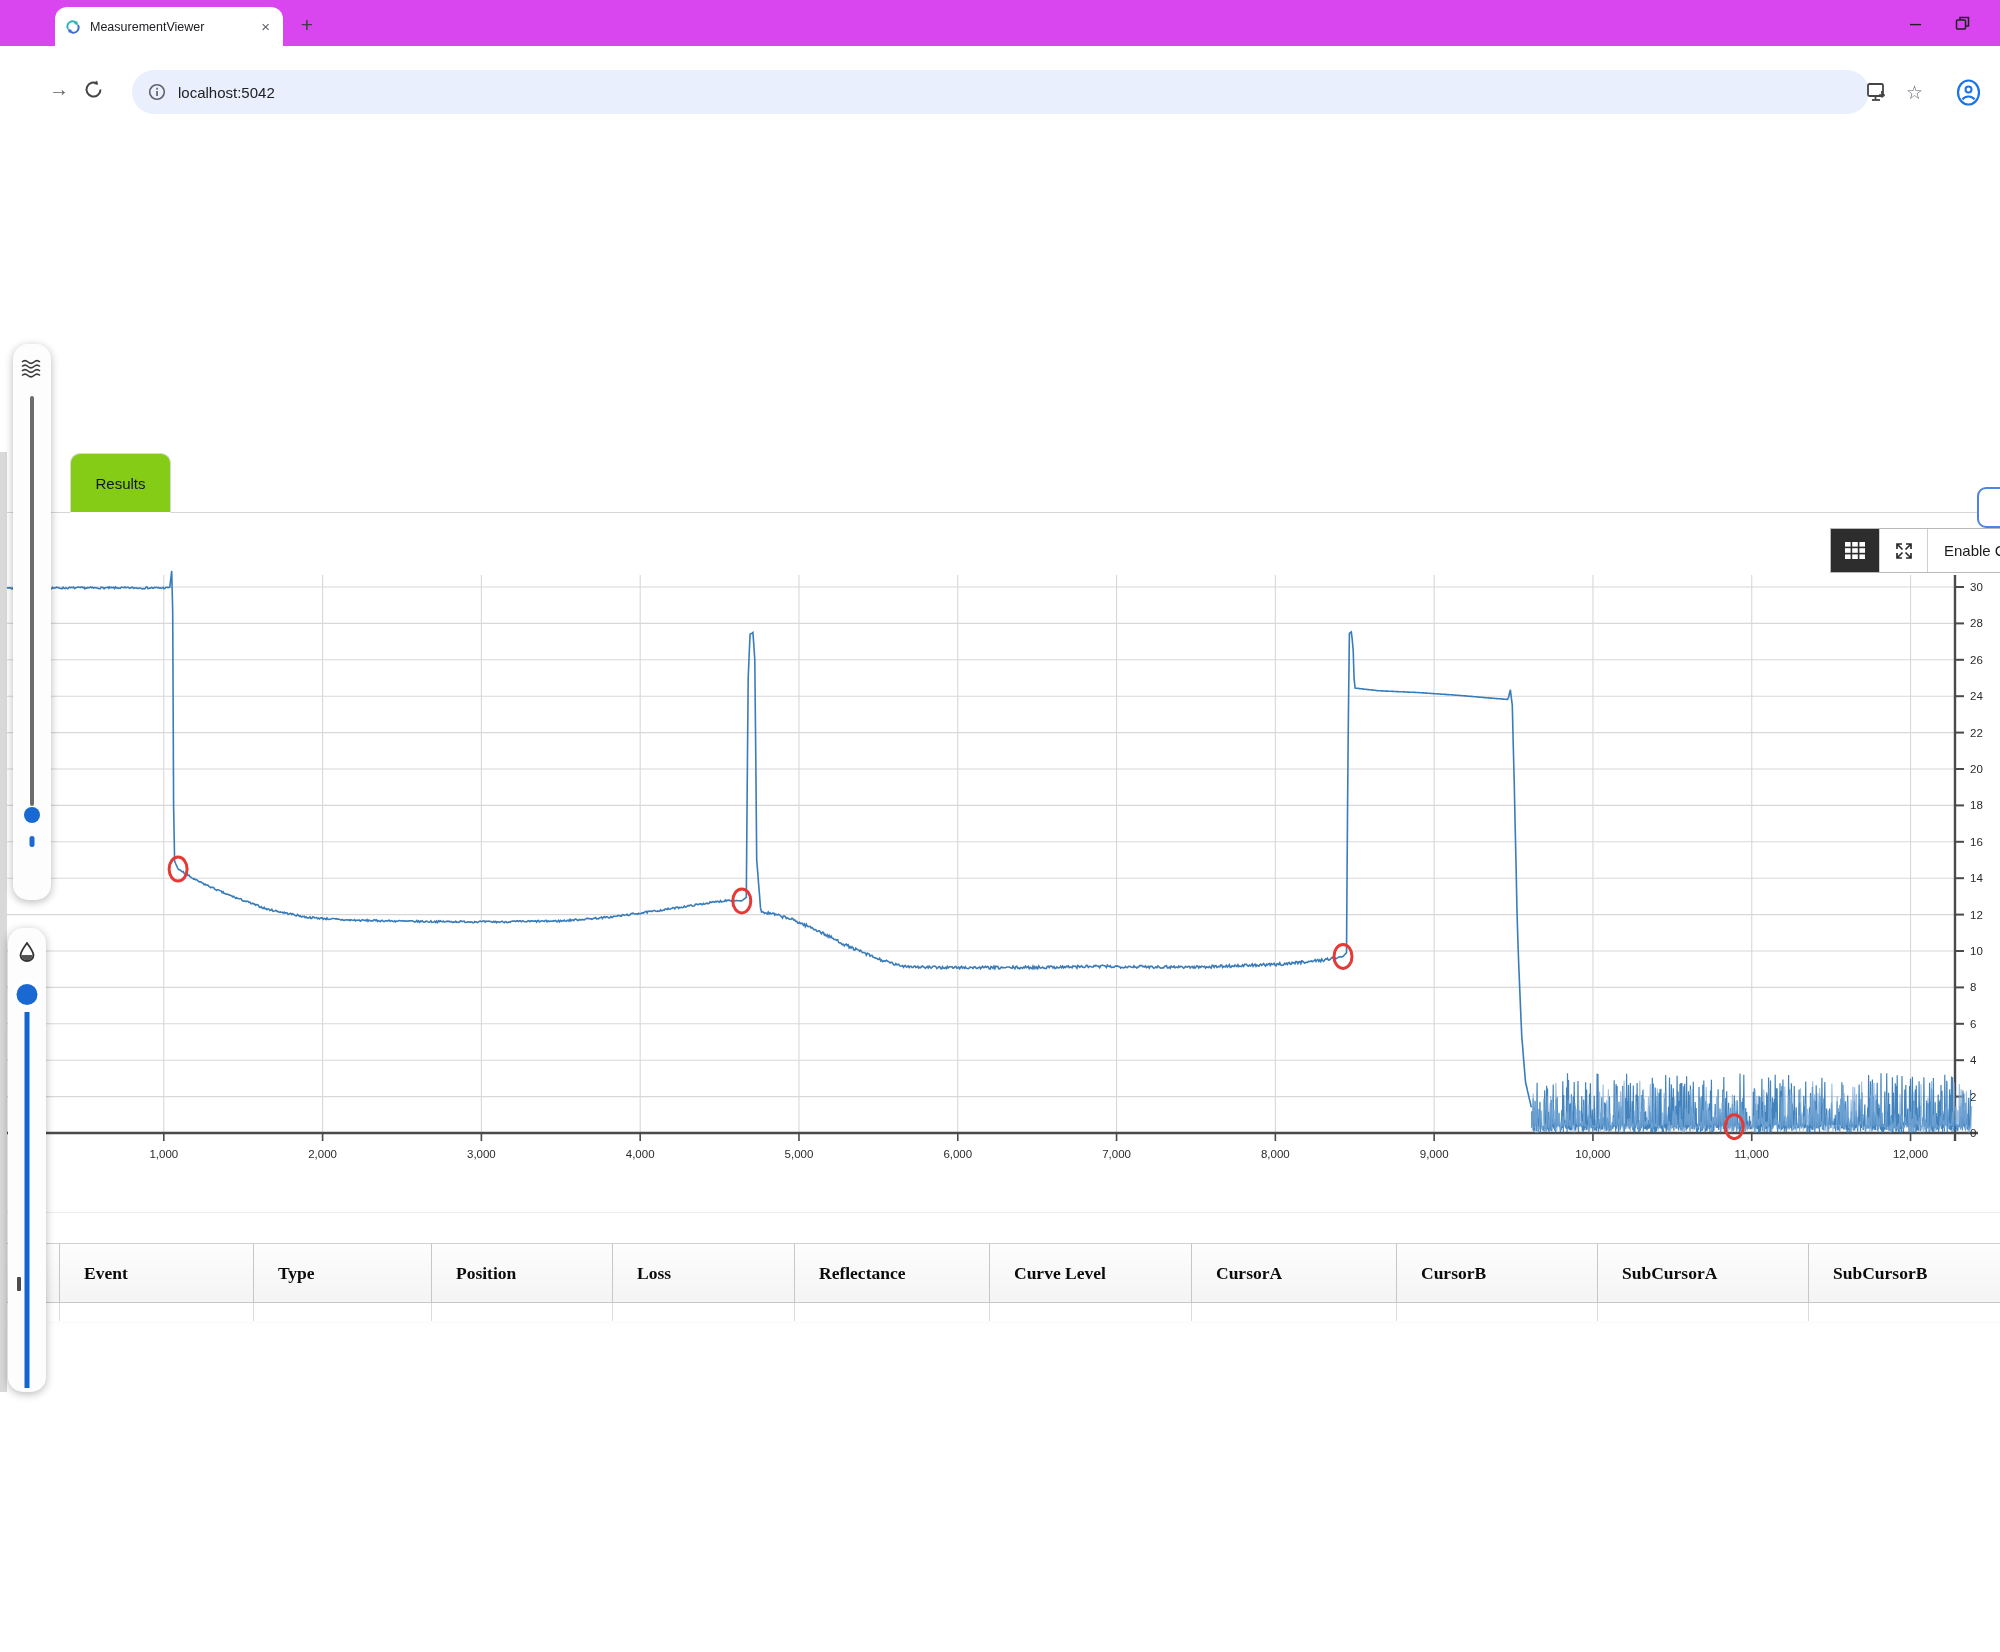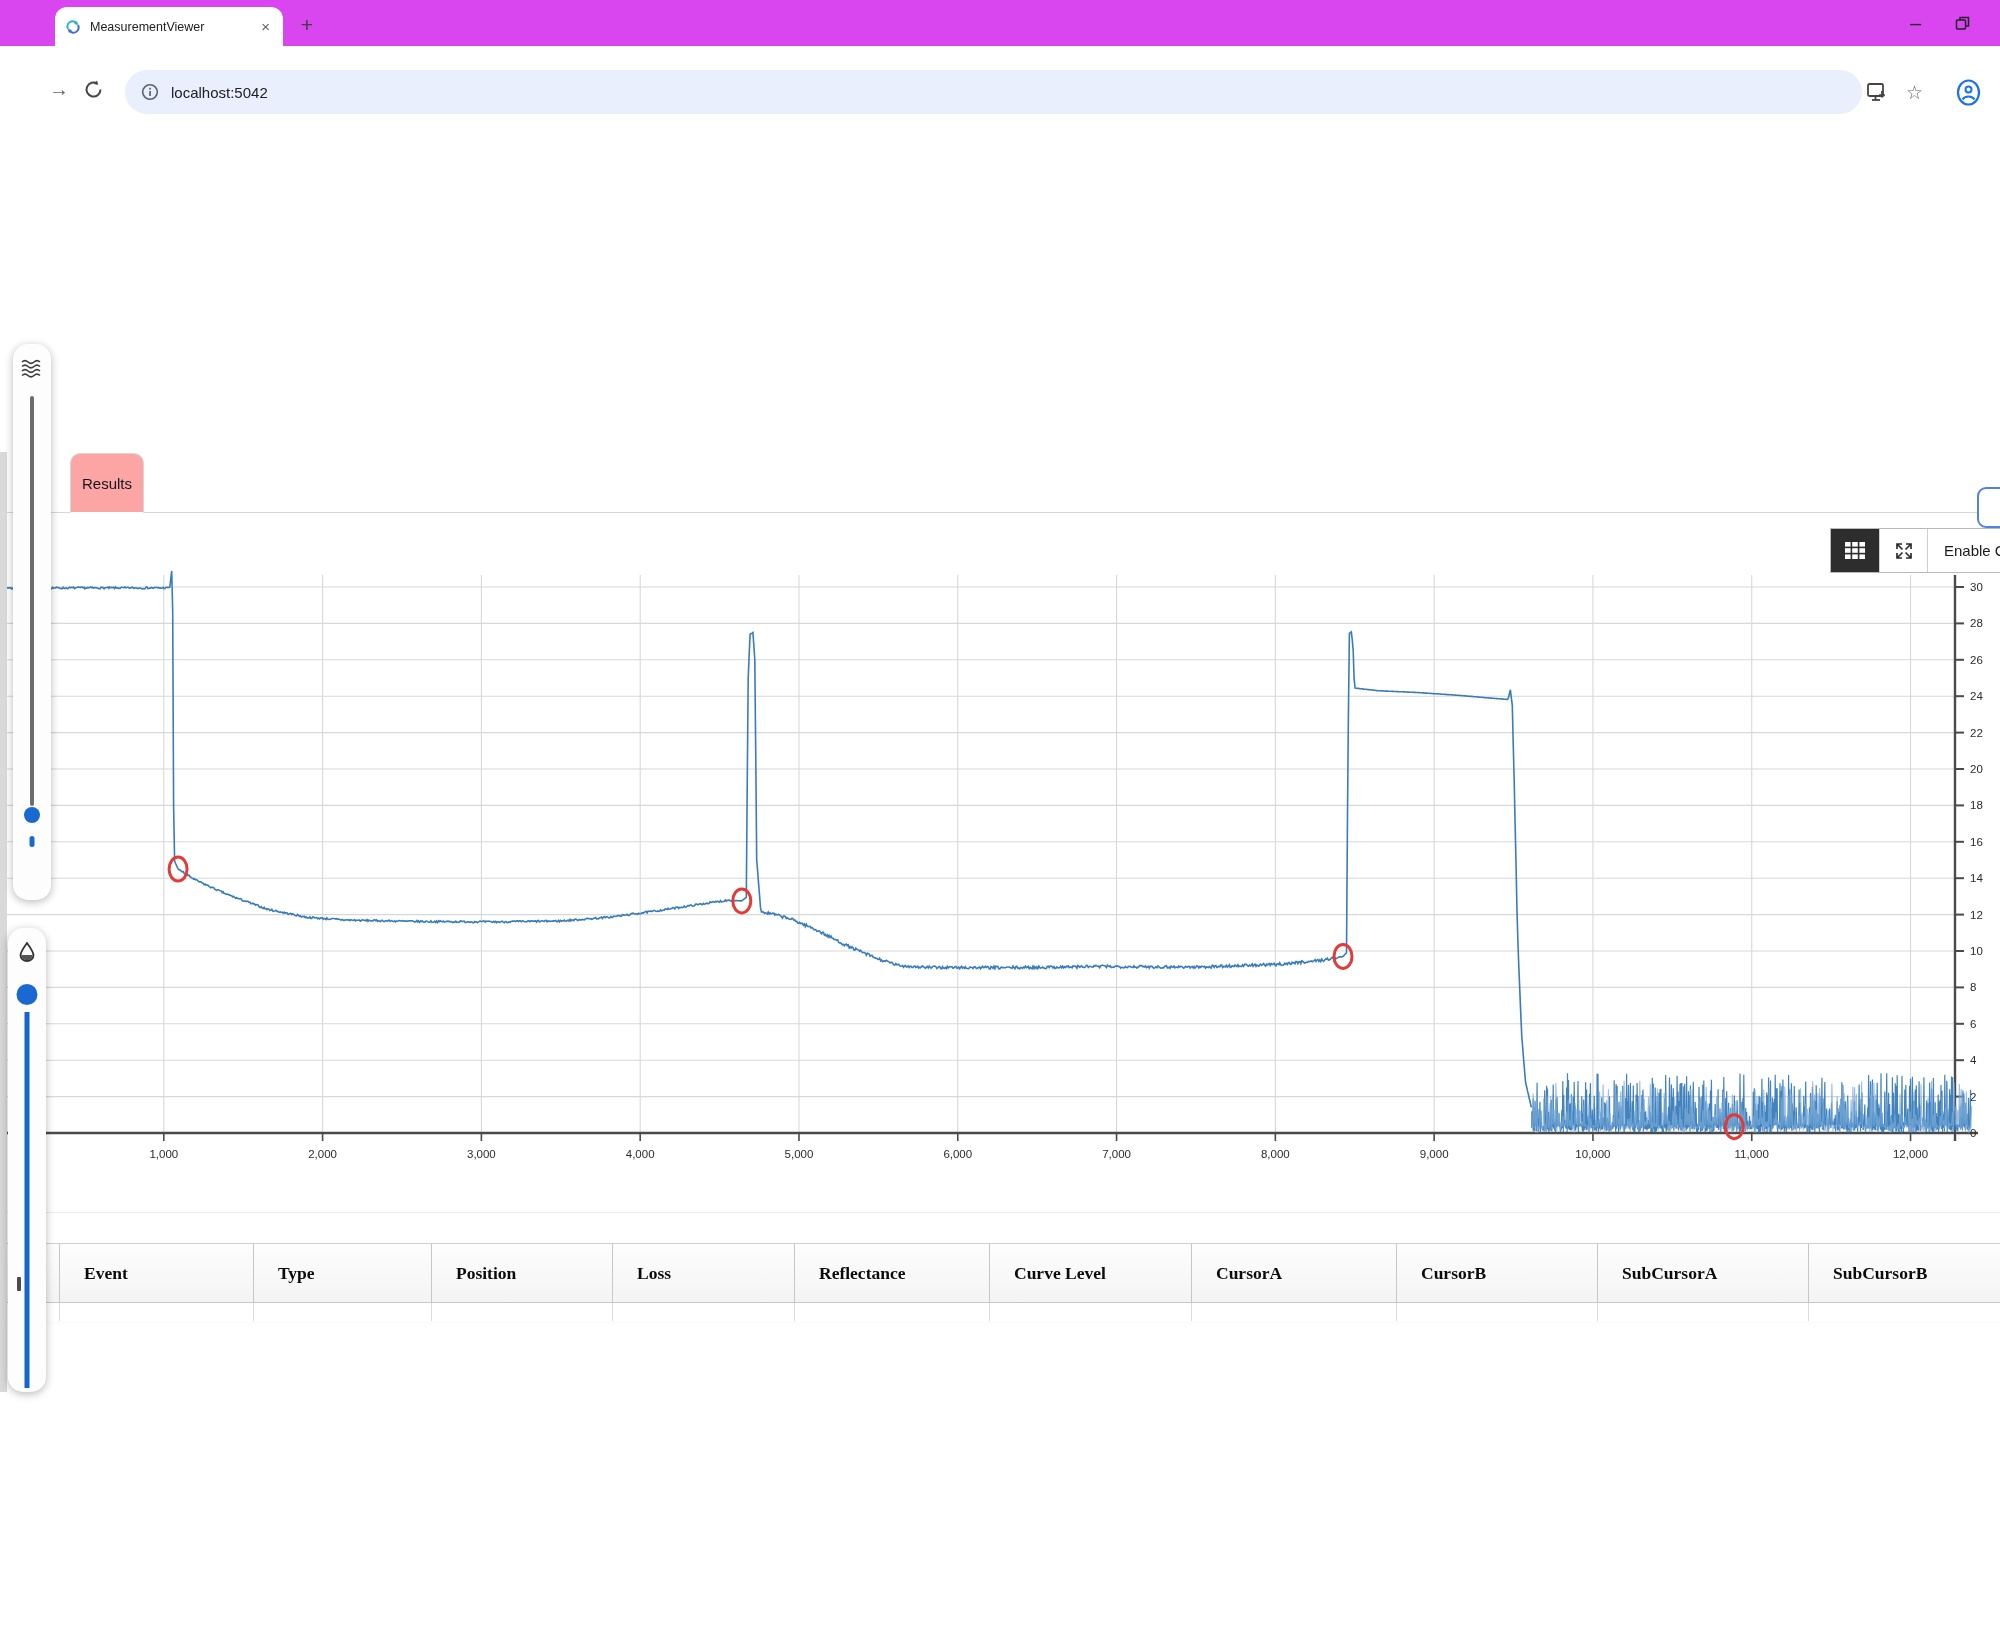--- a/index.html
+++ b/index.html
@@ -15,27 +15,27 @@
   .tab{position:absolute;left:55px;top:7px;width:228px;height:39px;background:#fff;
        border-radius:12px 12px 0 0;display:flex;align-items:center;padding:0 10px;box-sizing:border-box;}
   .tab-title{font-size:12.5px;color:#202124;flex:1;margin-left:9px;white-space:nowrap;overflow:hidden;}
   .tab-close{font-size:15px;color:#5f6368;padding:0 3px;cursor:default;}
   .newtab-btn{position:absolute;left:292px;top:10px;width:30px;height:30px;border-radius:50%;
       display:flex;align-items:center;justify-content:center;font-size:21px;color:#3c4043;}
   .win-controls{position:absolute;right:30px;top:0;height:46px;display:flex;align-items:center;gap:34px;}
   .win-min{font-size:20px;color:#202124;line-height:1;}
   .toolbar{position:absolute;left:0;top:46px;width:2000px;height:86px;background:#fff;display:flex;align-items:center;}
   .nav-ic{width:34px;text-align:center;font-size:20px;color:#5f6368;}
-  .addr{position:absolute;left:125px;top:24px;width:1737px;height:44px;background:#e9effc;
+  .addr{position:absolute;left:132px;top:24px;width:1737px;height:44px;background:#e9effc;
         border-radius:22px;display:flex;align-items:center;padding:0 16px;box-sizing:border-box;}
   .addr-url{font-size:15px;color:#202124;margin-left:12px;}
   .tb-right{position:absolute;right:0;top:24px;height:44px;display:flex;align-items:center;gap:18px;padding-right:18px;}
   .star{font-size:19px;color:#5f6368;}
   .content-divider{position:absolute;left:0;top:512px;width:2000px;height:0;border-top:1px solid #d7d7d7;}
-  .results-tab{position:absolute;left:70px;top:453px;width:74px;height:60px;background:#fca5a5;
+  .results-tab{position:absolute;left:70px;top:453px;width:101px;height:60px;background:#84cc16;
       border:1px solid #d7d7d7;border-bottom:1px solid #fff;border-radius:10px 10px 0 0;
       display:flex;align-items:center;justify-content:center;font-size:15px;color:#15151f;z-index:4;box-sizing:border-box;}
   
   .menu-btn{position:absolute;left:1977px;top:487px;width:58px;height:41px;background:#fff;
       border:2px solid #4f83e3;border-radius:9px;display:flex;align-items:center;justify-content:center;
       color:#4f83e3;font-size:24px;z-index:5;box-sizing:border-box;}
   .chart-tb{position:absolute;left:1830px;top:528px;height:45px;display:flex;z-index:5;
       border:1px solid #b9b9b9;background:#fff;box-sizing:border-box;}
   .ctb-seg{height:100%;display:flex;align-items:center;justify-content:center;box-sizing:border-box;}
   .ctb-grid{width:48px;background:#2d2d2d;}

